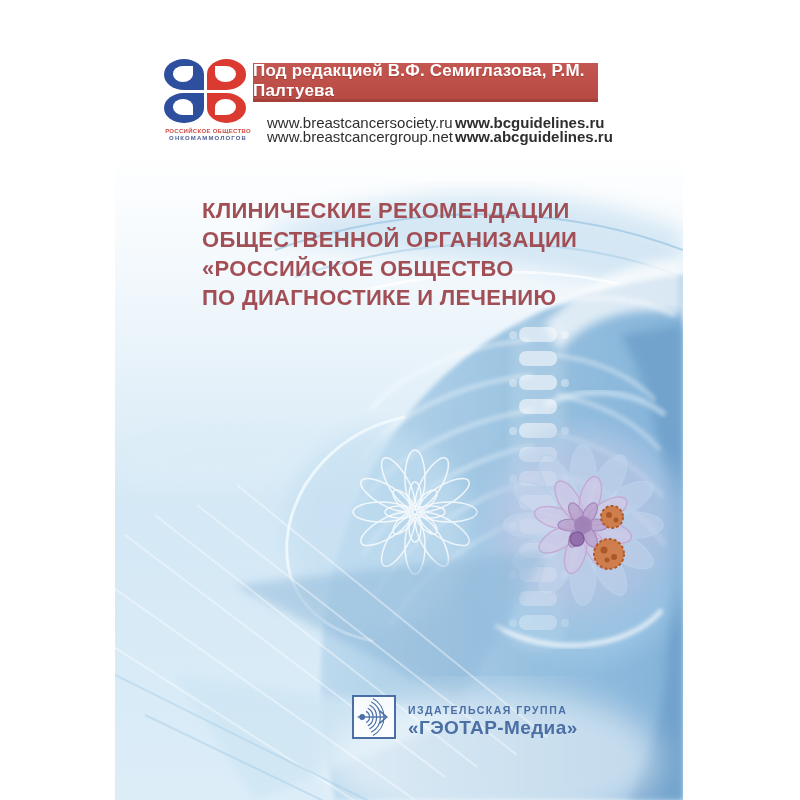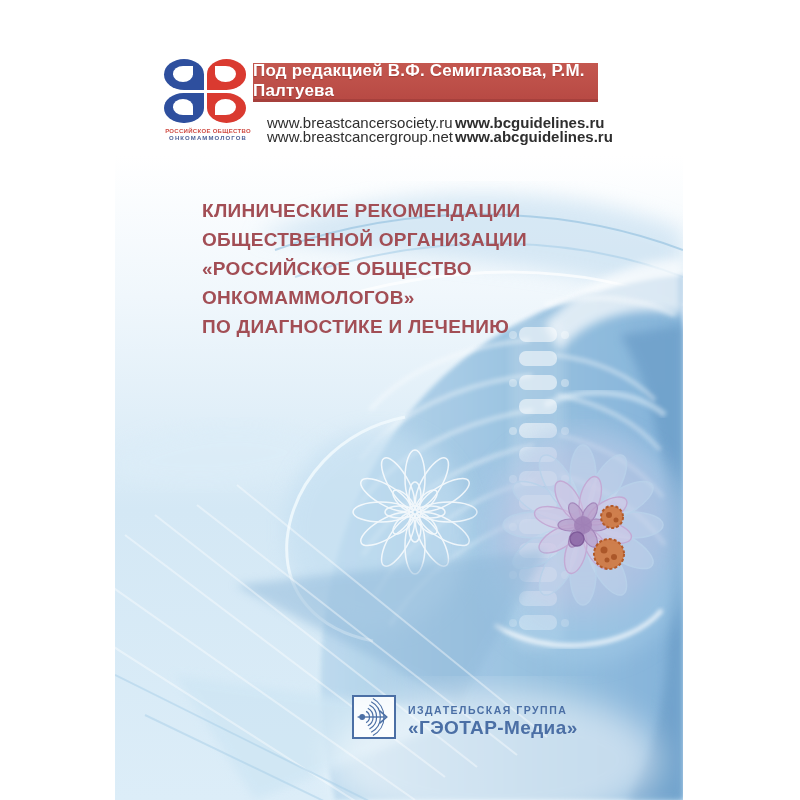--- a/index.html
+++ b/index.html
@@ -43,21 +43,21 @@
   }
 
   
   .urls{position:absolute;top:116px;font-size:15px;line-height:14px;color:#2e2e2e;}
   .urls.col1{left:267px;}
   .urls.col2{left:455px;font-weight:bold;}
 
   
   .title-block{
     position:absolute;left:202px;top:196px;width:440px;z-index:3;
-    color:#a24e55;font-weight:bold;font-size:19px;line-height:29px;letter-spacing:.3px;
+    color:#a24e55;font-weight:bold;font-size:22px;line-height:29px;letter-spacing:.3px;
   }
 
   
   .publisher{position:absolute;left:352px;top:695px;display:flex;z-index:3;}
   .pub-icon{
     width:40px;height:40px;border:2px solid #4b6fa5;background:rgba(255,255,255,.85);
     overflow:hidden;flex:0 0 auto;
   }
   .pub-text{margin-left:12px;padding-top:9px;color:#4b6fa5;}
   .pub-text .l1{font-size:10.5px;font-weight:bold;letter-spacing:1.5px;}
@@ -282,21 +282,20 @@
 </div>
 <div class="urls col2">
   <div>www.bcguidelines.ru</div>
   <div>www.abcguidelines.ru</div>
 </div>
 
 <div class="title-block">
   <div>КЛИНИЧЕСКИЕ РЕКОМЕНДАЦИИ</div>
   <div>ОБЩЕСТВЕННОЙ ОРГАНИЗАЦИИ</div>
   <div>«РОССИЙСКОЕ ОБЩЕСТВО</div>
-  <div>ОНКОМАММОЛОГОВ»</div>
   <div>ПО ДИАГНОСТИКЕ И ЛЕЧЕНИЮ</div>
 </div>
 
 <div class="publisher">
   <div class="pub-icon">
     <svg width="40" height="40" viewBox="0 0 44 44" xmlns="http://www.w3.org/2000/svg">
       <g stroke="#4b6fa5" fill="none" stroke-width="1.3">
         <path d="M 13.3,15.8 A 7 7 0 0 1 13.3,28.2"></path>
         <path d="M 15.2,12.3 A 11 11 0 0 1 15.2,31.7"></path>
         <path d="M 17.0,8.8 A 15 15 0 0 1 17.0,35.2"></path>

